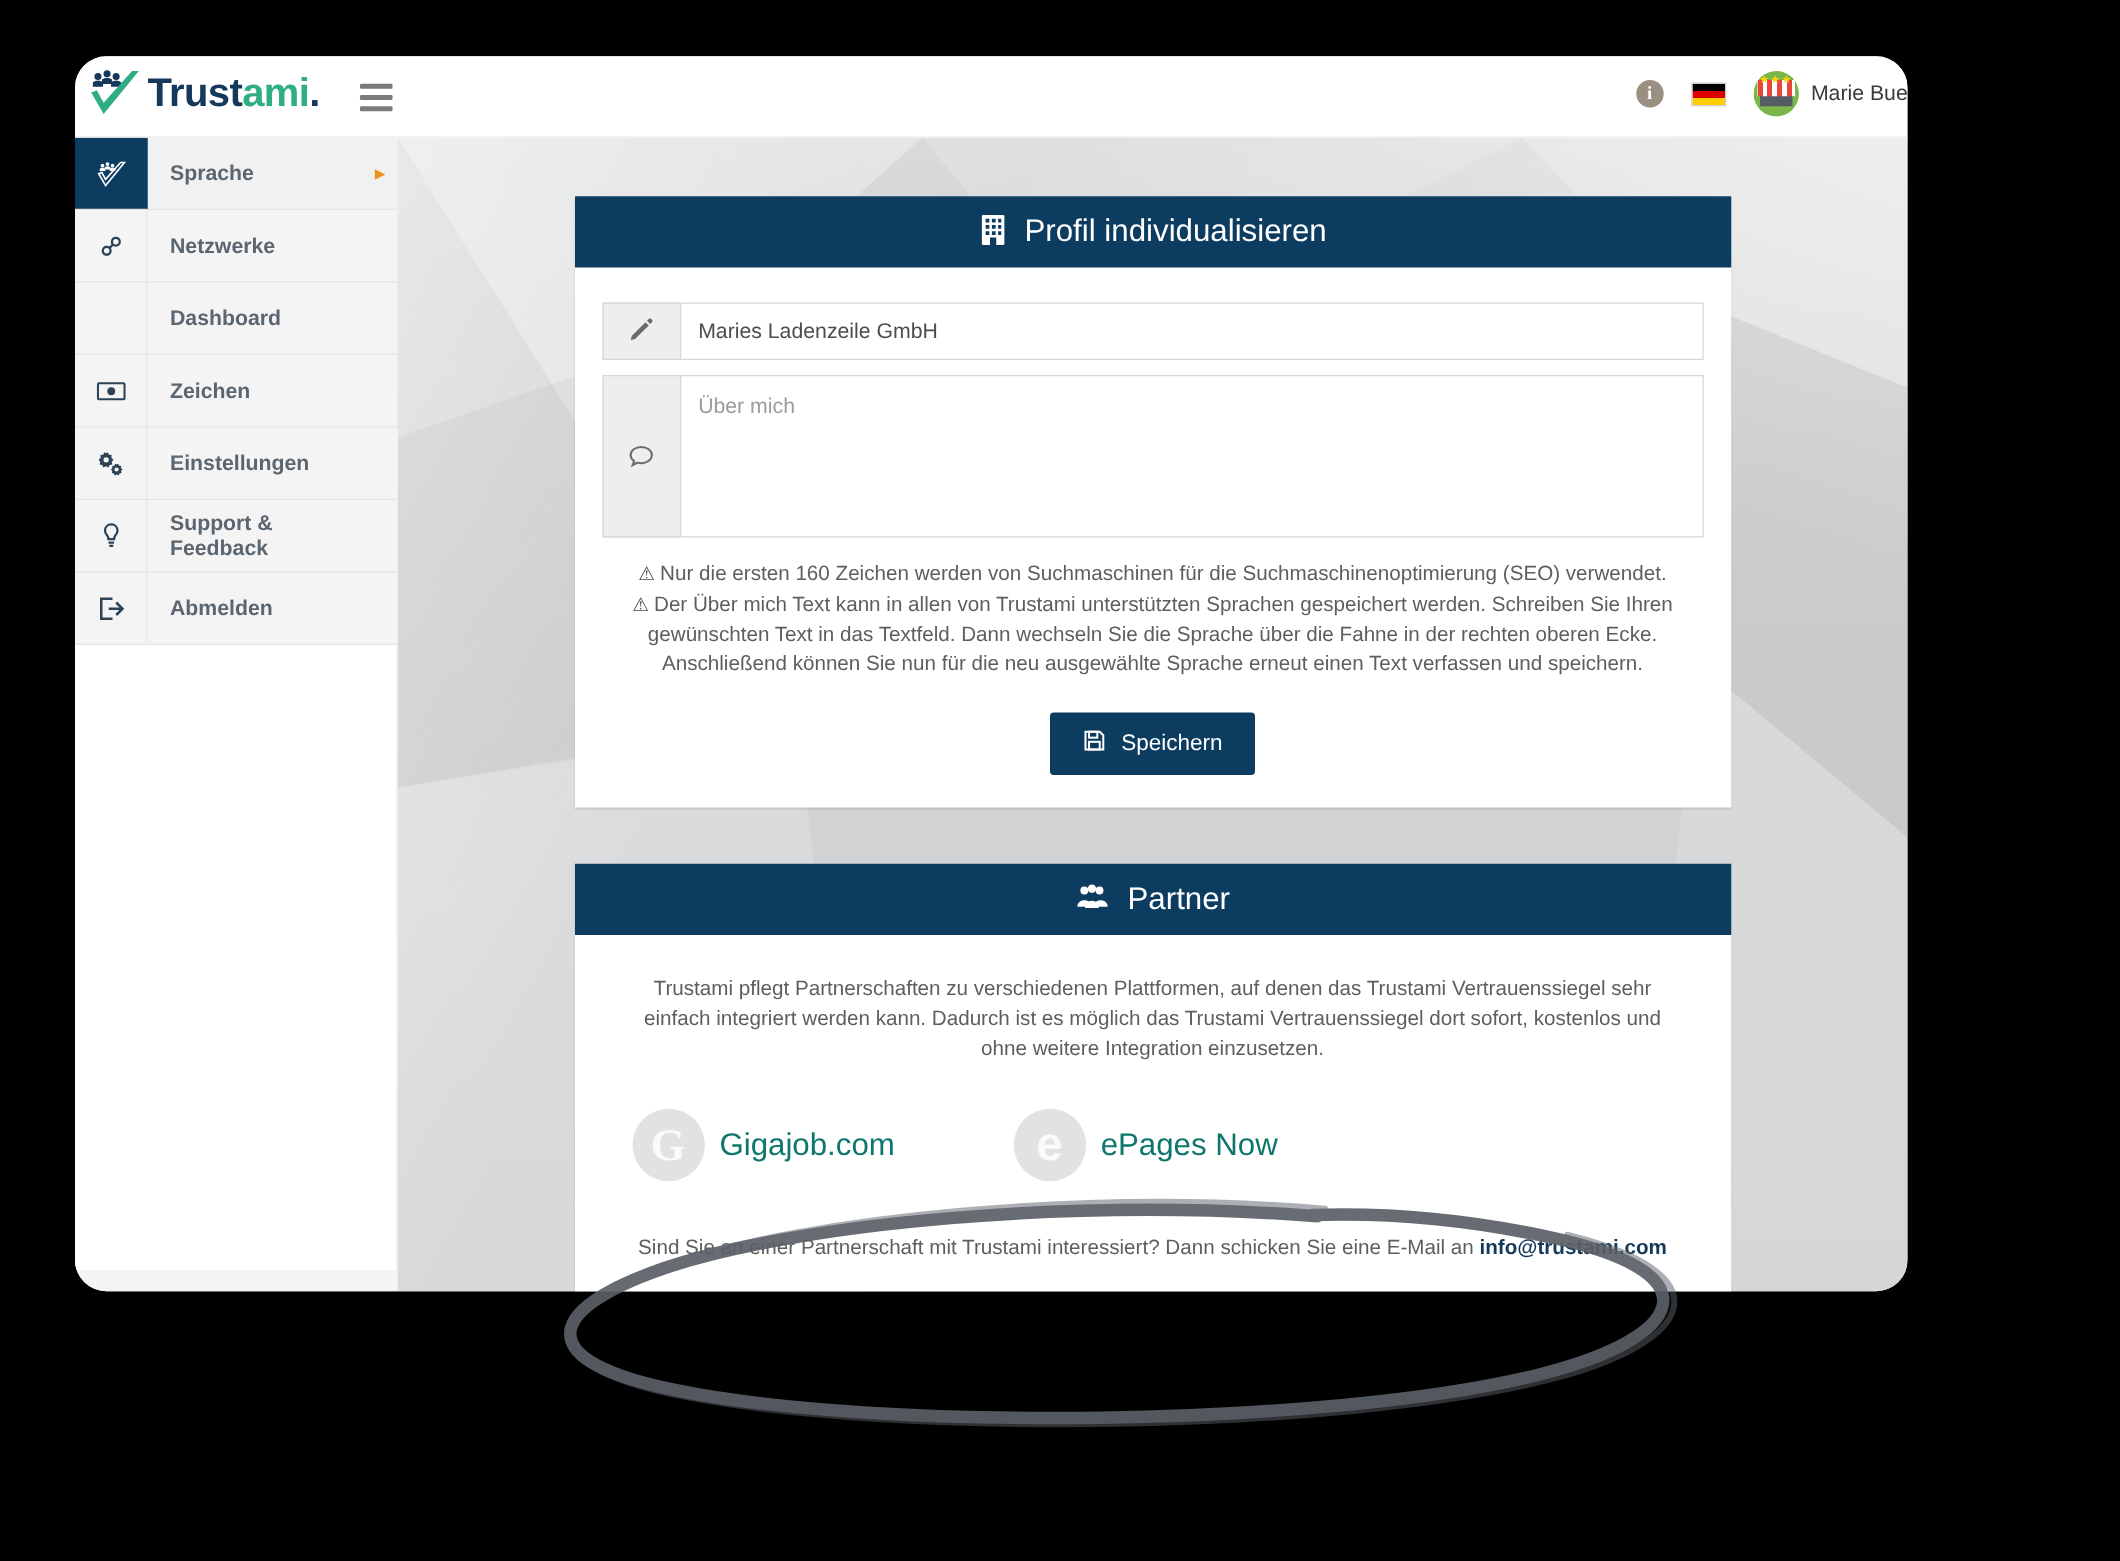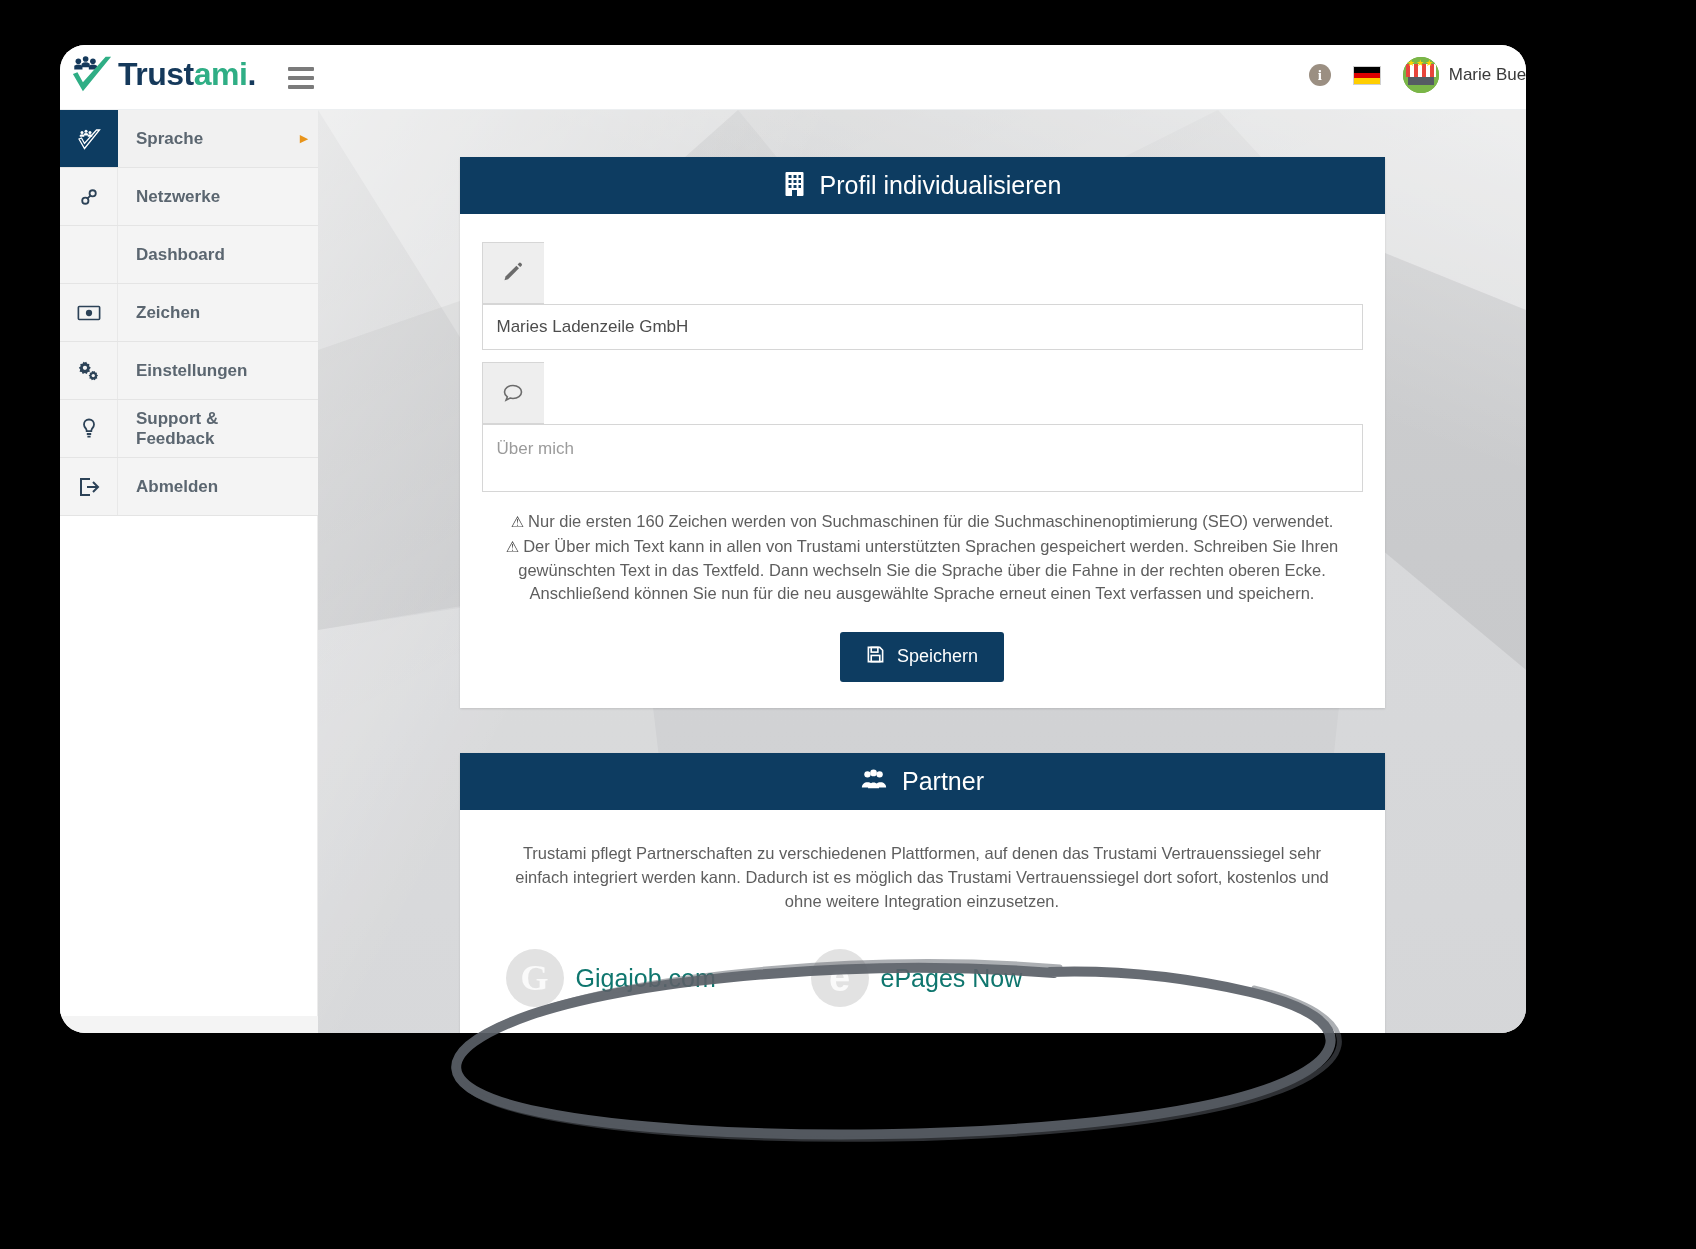--- a/index.html
+++ b/index.html
@@ -144,21 +144,21 @@
     height: 57px;
     display: flex; align-items: center; justify-content: center;
     gap: 14px;
     font-size: 25px;
     text-align: center;
   }
   .card-head .ch-icon { font-size: 23px; line-height: 1; }
   .card-body { padding: 28px 22px 26px 22px; }
 
   
-  .input-group { display: flex; margin-bottom: 12px; flex-direction: column; }
+  .input-group { display: flex; margin-bottom: 12px; }
   .ig-addon {
     width: 62px; flex: 0 0 62px;
     background: #eeeeee;
     border: 1px solid #d6d6d6;
     border-right: none;
     display: flex; align-items: center; justify-content: center;
     color: #6b6b6b; font-size: 20px;
   }
   .ig-addon.tall { align-items: center; }
   .ig-field {

